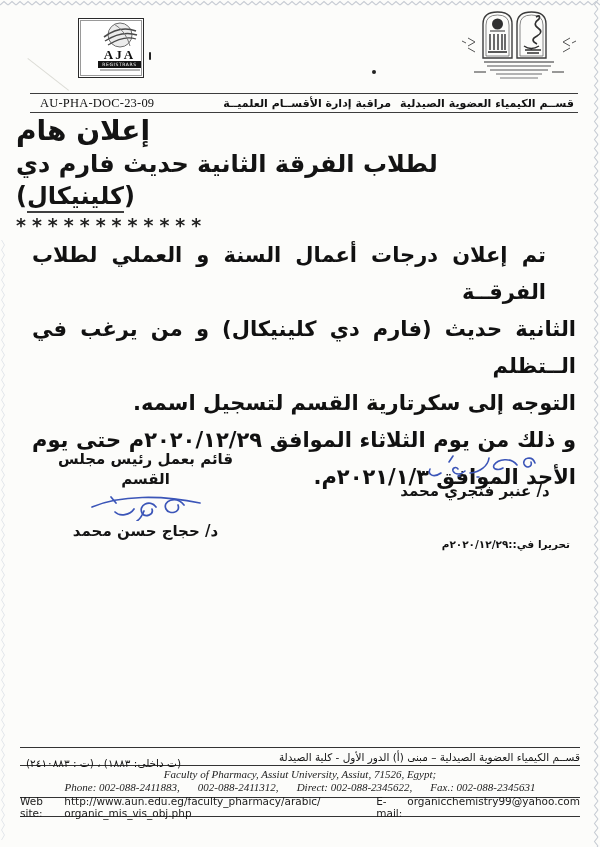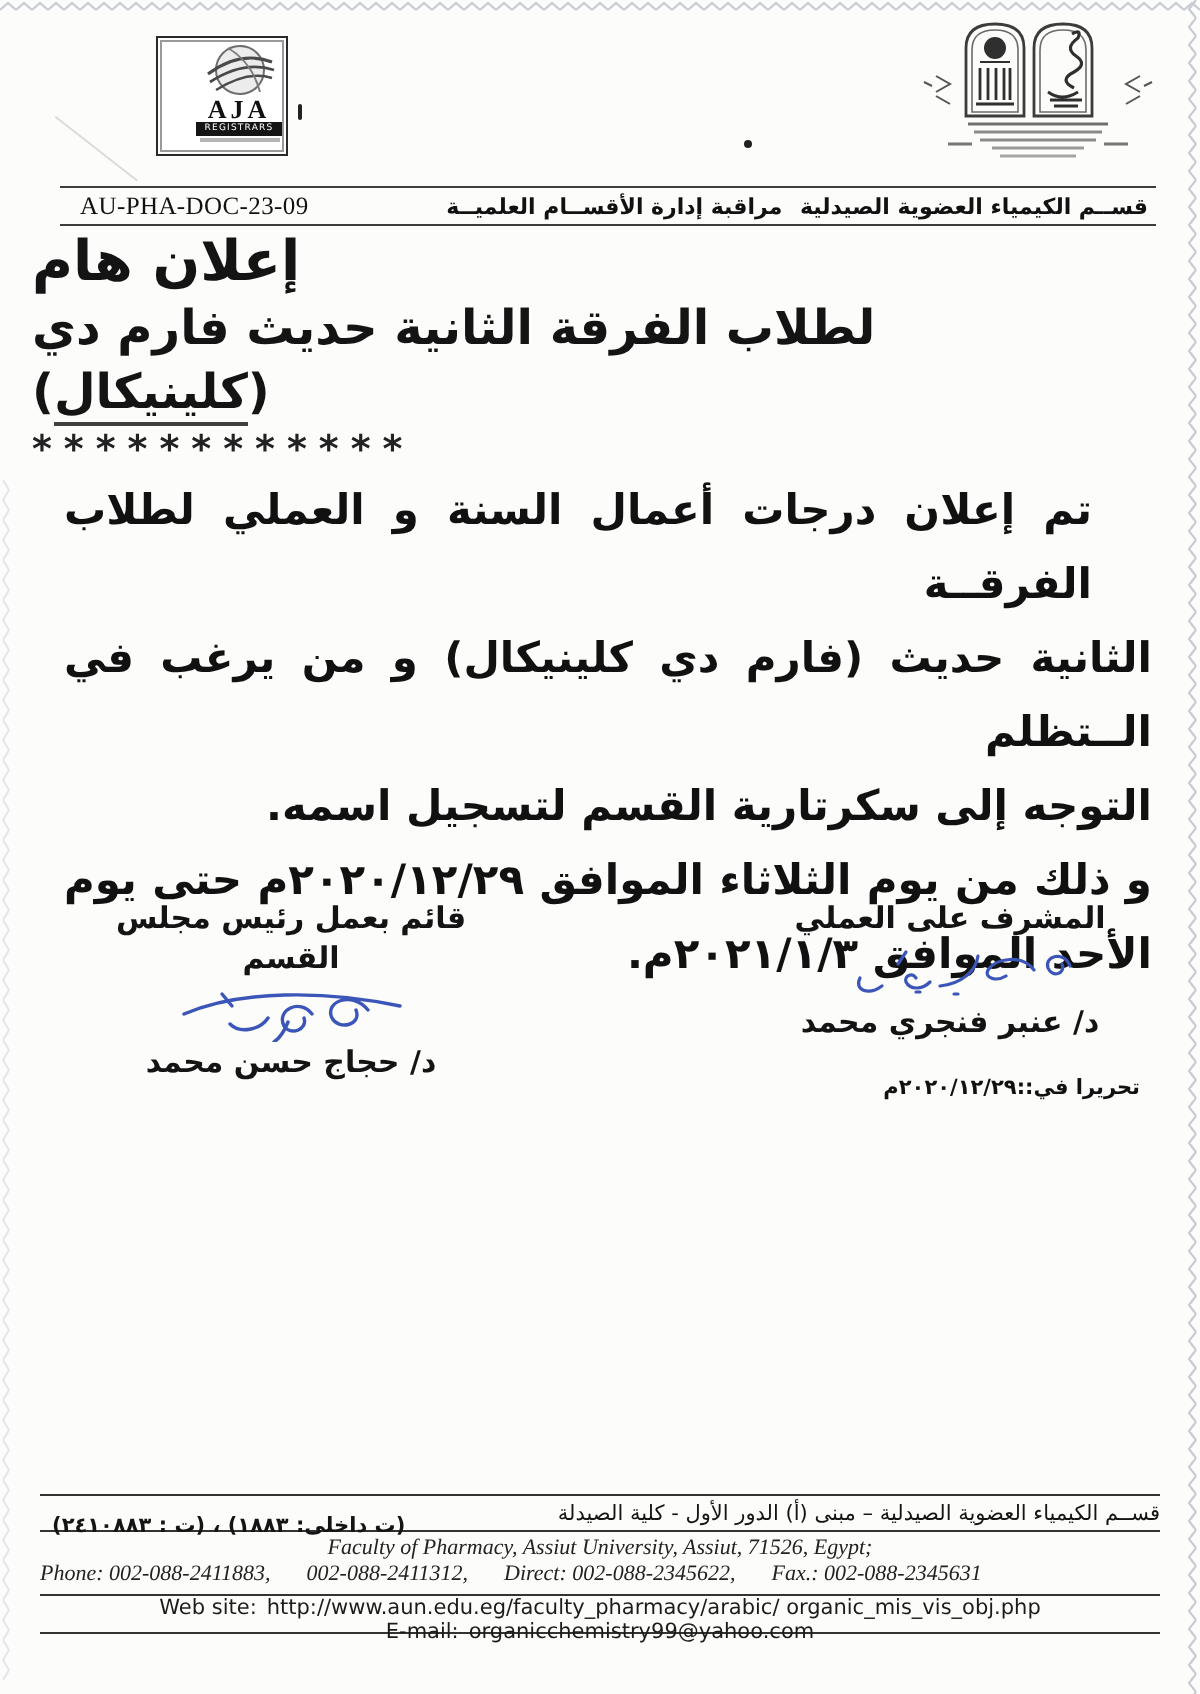--- a/index.html
+++ b/index.html
@@ -69,27 +69,27 @@
   .sig-name{font-size:15px;font-weight:bold;line-height:20px;margin-top:0px;}
 
   .issued{position:absolute;top:538px;right:30px;direction:rtl;
     font-size:10.5px;font-weight:bold;color:#111;}
 
   
   .footer{position:absolute;left:20px;right:20px;top:747px;}
   .f-row1{border-top:1.6px solid #333;border-bottom:1.6px solid #333;
     height:19px;display:flex;direction:rtl;align-items:center;justify-content:space-between;box-sizing:border-box;}
   .f-dept{font-size:10.5px;font-weight:normal;}
-  .f-phones{font-size:10.5px;font-weight:bold;padding-left:6px;margin-top:12px;}
+  .f-phones{font-size:10.5px;font-weight:normal;padding-left:6px;margin-top:12px;}
   .f-en{padding:2px 0 3px 0;text-align:center;font-family:"Liberation Serif",serif;
     font-style:italic;font-size:11px;color:#222;border-bottom:1.6px solid #333;}
   .f-en .l1{line-height:13px;}
-  .f-en .l2{line-height:13px;display:flex;gap:18px;}
+  .f-en .l2{line-height:13px;display:flex;justify-content:center;gap:18px;}
   .f-web{height:19px;display:flex;align-items:center;justify-content:space-between;
-    font-size:10.5px;color:#1b1b1b;border-bottom:1.6px solid #333;box-sizing:border-box;flex-direction:column;}
+    font-size:10.5px;color:#1b1b1b;border-bottom:1.6px solid #333;box-sizing:border-box;}
   .f-web .grp{display:flex;gap:5px;}
 </style>
 </head>
 <body>
 
 <div class="page">
 
   <svg class="edge edge-top" width="600" height="7">
     <defs>
         <pattern id="zzh" width="8" height="7" patternUnits="userSpaceOnUse">
@@ -182,21 +182,20 @@
 
   <div class="bodyblock">
     <div class="bline just indent">تم إعلان درجات أعمال السنة و العملي لطلاب الفرقــة</div>
     <div class="bline just">الثانية حديث (فارم دي كلينيكال) و من يرغب في الــتظلم</div>
     <div class="bline">التوجه إلى سكرتارية القسم لتسجيل اسمه.</div>
     <div class="bline just">و ذلك من يوم الثلاثاء الموافق ٢٠٢٠/١٢/٢٩م حتى يوم</div>
     <div class="bline">الأحد الموافق ٢٠٢١/١/٣م.</div>
   </div>
 
   <div class="sig sig-right">
-    <div class="sig-title">المشرف على العملي</div>
     <svg class="sig-svg" width="132" height="30" viewBox="0 0 132 30">
       <g stroke="#3b55b8" stroke-width="1.6" fill="none" stroke-linecap="round">
         <path d="M126 12 c-3 -8 -13 -5 -11 1 c2 5 9 3 7 -2"></path>
         <path d="M108 14 c-6 -8 -19 -6 -23 0 c-2 4 4 6 9 3"></path>
         <path d="M80 7 c-1 8 -9 14 -19 15"></path>
         <path d="M56 20 c-4 4 -10 4 -12 0 c-1 -3 3 -5 5 -2"></path>
         <path d="M40 11 l4 -6"></path>
         <path d="M32 22 c-7 5 -14 2 -11 -4"></path>
         <path d="M68 26 l2 0 M49 25 l2 0"></path>
       </g>

